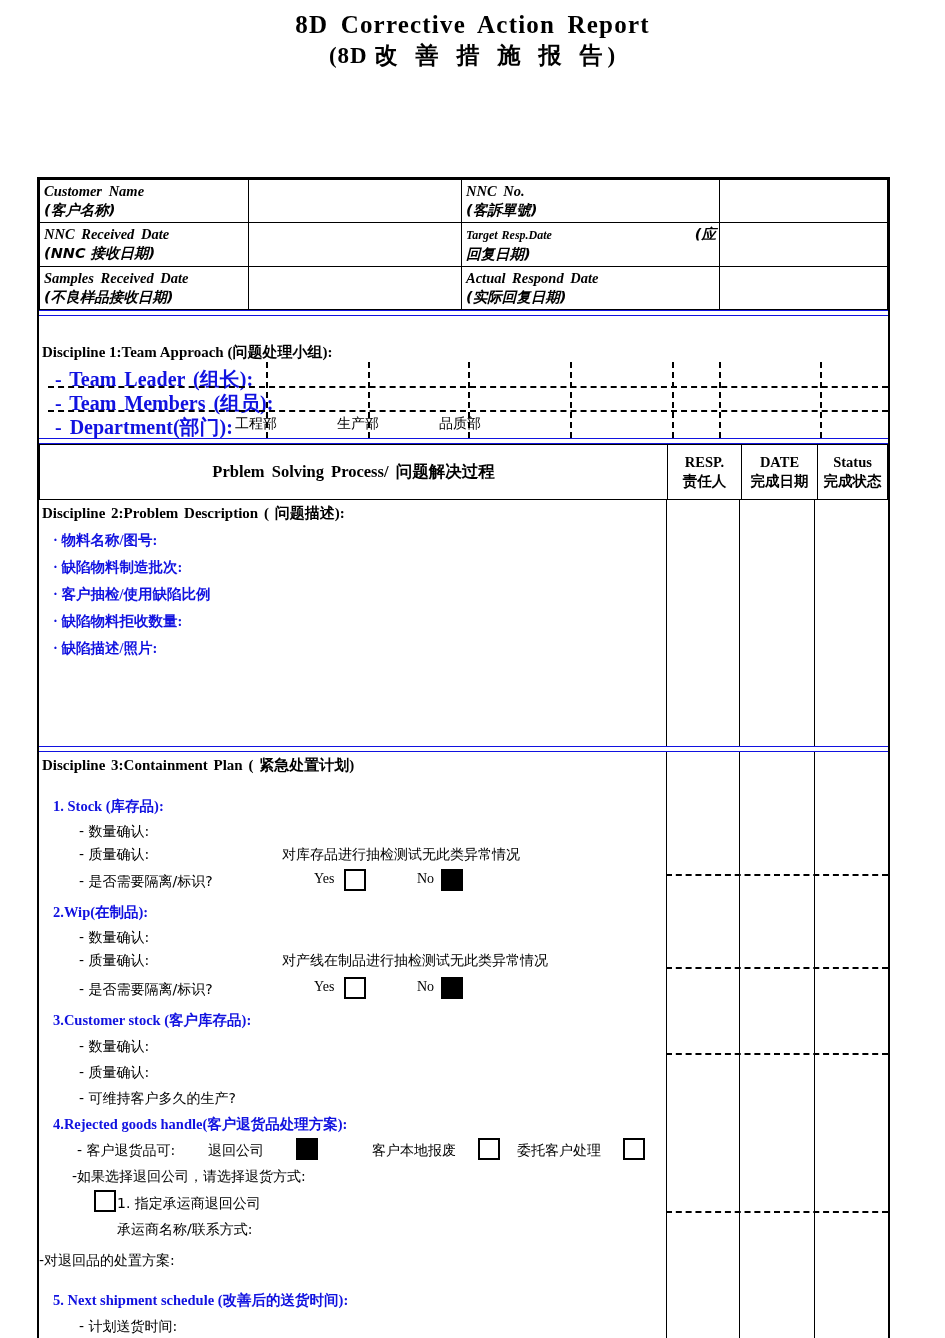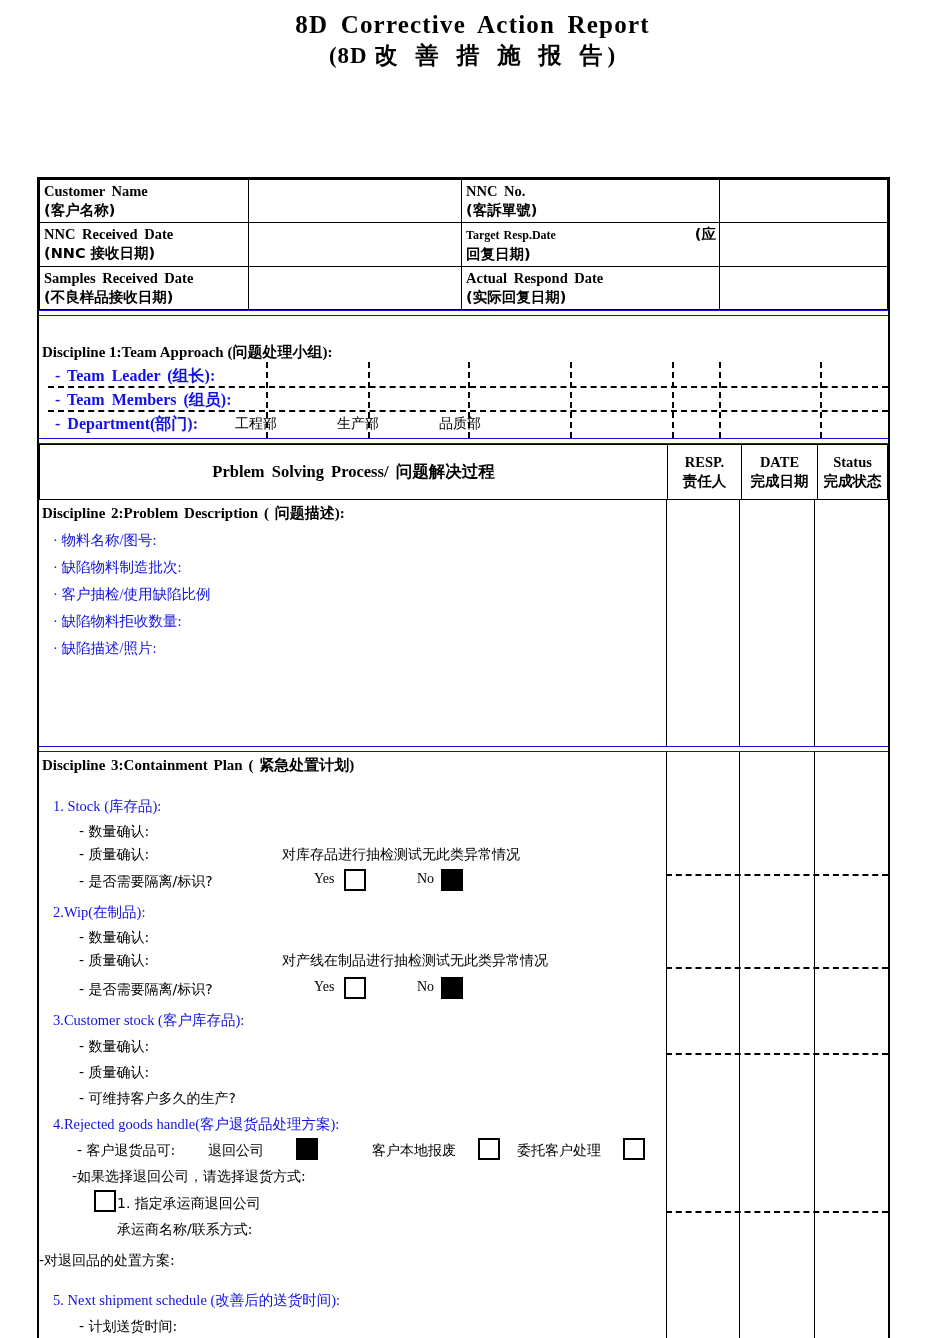--- a/index.html
+++ b/index.html
@@ -38,21 +38,21 @@
     border-top:2px solid #000;
     box-sizing:border-box;
   }
   .hdr-table{
     width:100%;border-collapse:collapse;table-layout:fixed;
   }
   .hdr-table td{
     border:1px solid #000;
     vertical-align:top;
     padding:2px 3px 2px 4px;
-    font-weight:bold;font-size:14.5px;line-height:19px;
+    font-weight:bold;font-size:14.5px;line-height:19px;font-style:italic;
   }
   .hdr-table td.blank{border-left:1.6px solid #000;}
   .en{font-family:"Liberation Serif",serif;font-weight:bold;word-spacing:3px;}
   .cn{font-family:"DejaVu Sans","Liberation Sans",sans-serif;font-weight:bold;}
   .small-en{font-size:12px;word-spacing:1px;}
   .rowline{display:block;}
   .floatright{float:right;}
 
   
   .blue-rule{
@@ -71,21 +71,21 @@
   }
   .d1 .d1title{
     font-weight:bold;font-size:15px;line-height:21px;
     padding:2px 0 1px 3px;
   }
   .d1row{
     position:relative;height:25px;
   }
   .d1label{
     position:absolute;left:16px;top:2px;
-    color:#1112e0;font-weight:bold;font-size:16px;
+    color:#1112e0;font-weight:bold;font-size:20px;
     word-spacing:3px;
   }
   .dash-h{
     position:absolute;left:0;right:0;height:0;
     border-top:2.4px dashed #000;
   }
   .dash-v{
     position:absolute;width:0;
     border-left:2.2px dashed #000;
   }
@@ -110,21 +110,21 @@
     line-height:19px;padding:8px 0;
   }
 
   
   .sect{position:relative;width:100%;}
   .secthead{
     font-weight:bold;font-size:15px;line-height:21px;
     padding:3px 0 2px 3px;word-spacing:2px;
   }
   .bullet-blue{
-    color:#1112e0;font-weight:normal;font-size:14.5px;
+    color:#1112e0;font-weight:bold;font-size:14.5px;
     line-height:20px;padding-left:14px;
   }
   .plain{
     font-family:"DejaVu Sans",sans-serif;
     font-size:14px;line-height:20px;color:#000;
   }
 
   .colline{
     position:absolute;top:0;bottom:0;width:0;
     border-left:1.4px solid #000;

